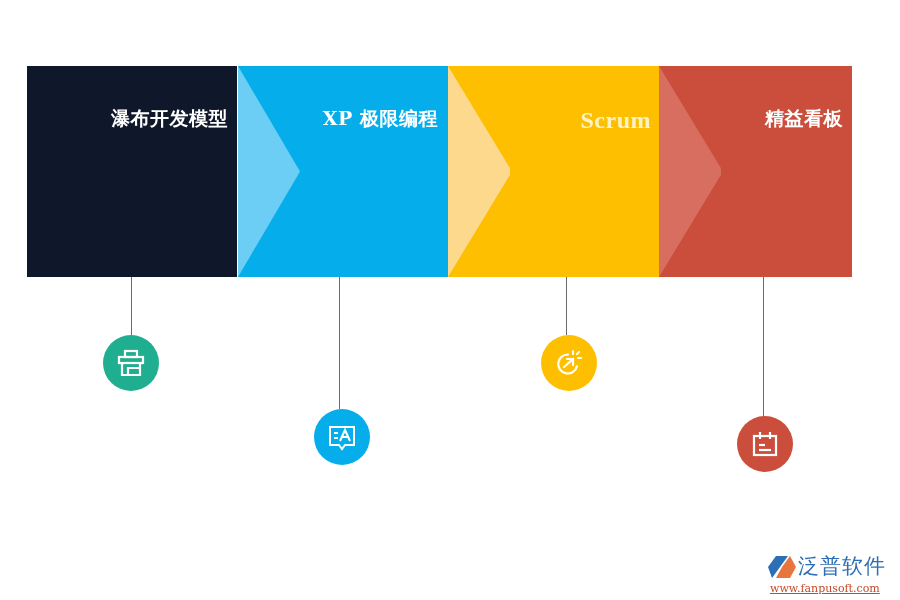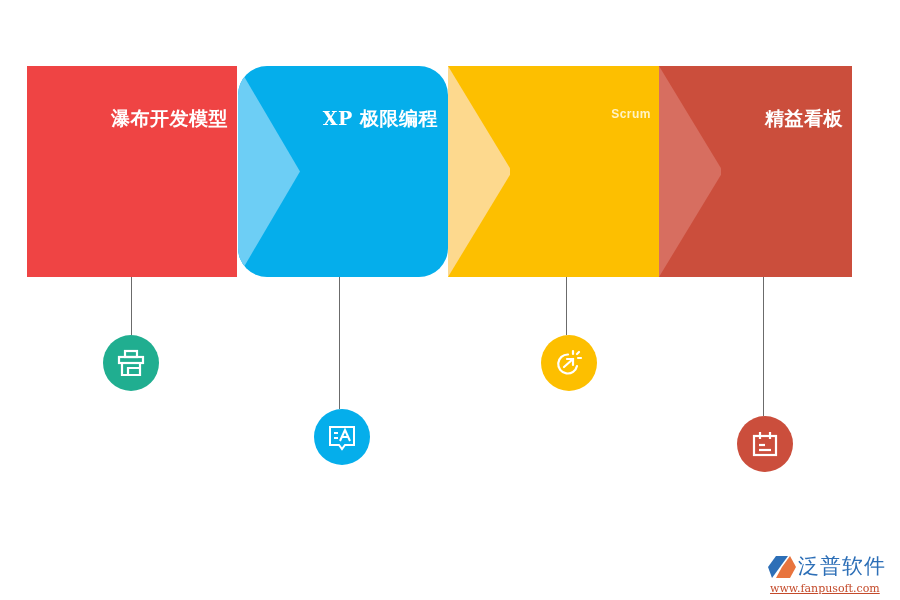--- a/index.html
+++ b/index.html
@@ -13,21 +13,21 @@
       overflow: hidden;
     }
     .panel .arrow {
       position: absolute; left: 0; top: 0; width: 62px; height: 211px;
     }
     .panel .title {
       position: absolute; top: 40px; right: 9px;
       font-size: 19px; font-weight: bold; color: #ffffff;
       white-space: nowrap; letter-spacing: 0.5px;
     }
-    .panel.p3 .title { color: #fff3c4; font-family: Liberation Sans, sans-serif; font-size: 12px; right: 8px; top: 41px; }
+    .panel.p3 .title { color: #fff3c4; font-family: Liberation Serif, serif; font-size: 24px; right: 8px; top: 41px; }
     .panel.p2 .title { right: 10px; }
     .connector {
       position: absolute; width: 1px; background: #6b6b6b; top: 277px;
     }
     .node {
       position: absolute; width: 56px; height: 56px; border-radius: 50%;
       display: flex; align-items: center; justify-content: center;
     }
     .node svg { width: 34px; height: 34px; }
     .logo {
@@ -39,25 +39,25 @@
       font-size: 21px; color: #2d6fb7; letter-spacing: 1px; white-space: nowrap;
     }
     .logo .url {
       position: absolute; left: 2px; top: 30px; font-family: "DejaVu Serif", serif;
       font-size: 11px; color: #c44a2a; white-space: nowrap; text-decoration: underline;
     }
   </style>
 </head>
 <body>
 
-<div class="panel p1" style="left:27px; width:210px; background:#ef4444;">
+<div class="panel p1" style="left:27px; width:210px; background:#0f172a;">
   <div class="title">瀑布开发模型</div>
 </div>
 
-<div class="panel p2" style="left:238px; width:210px; background:#05aeeb;border-radius:29px;">
+<div class="panel p2" style="left:238px; width:210px; background:#05aeeb;">
   <svg class="arrow" viewBox="0 0 62 211" preserveAspectRatio="none">
     <polygon points="0,0 62,105.5 0,211" fill="#6dcef5"></polygon>
   </svg>
   <div class="title">XP 极限编程</div>
 </div>
 
 <div class="panel p3" style="left:448px; width:211px; background:#fdbf00;">
   <svg class="arrow" viewBox="0 0 62 211" preserveAspectRatio="none">
     <polygon points="0,0 64,105.5 0,211" fill="#fdd98e"></polygon>
   </svg>

